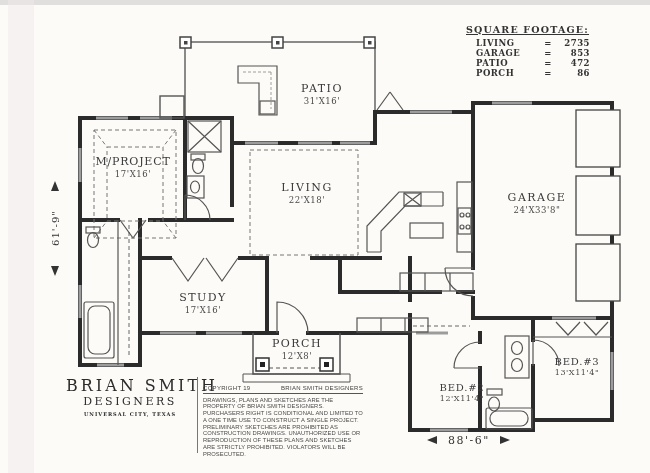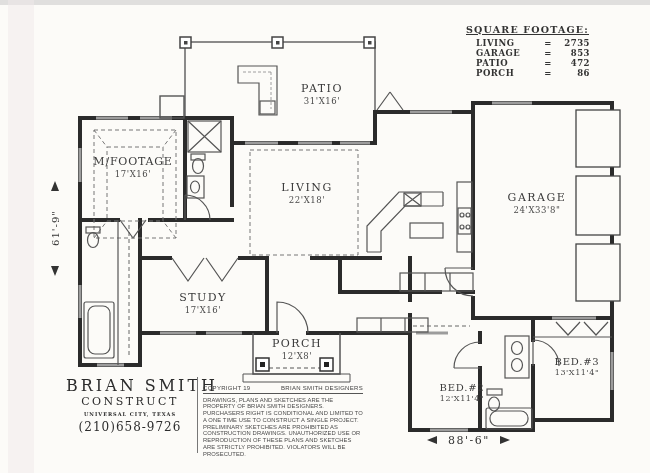--- a/index.html
+++ b/index.html
@@ -243,21 +243,21 @@
       <span class="eq">=</span>
       <span class="val">86</span>
     </div>
   </div>
 
   <div class="room-label" style="left:322px;top:94px;">
     <span class="rname">PATIO</span>
     <span class="rsize">31'X16'</span>
   </div>
   <div class="room-label" style="left:133px;top:167px;">
-    <span class="rname" style="letter-spacing:.8px;">M/FOOTAGE</span>
+    <span class="rname" style="letter-spacing:.8px;">M/PROJECT</span>
     <span class="rsize">17'X16'</span>
   </div>
   <div class="room-label" style="left:307px;top:193px;">
     <span class="rname">LIVING</span>
     <span class="rsize">22'X18'</span>
   </div>
   <div class="room-label" style="left:537px;top:203px;">
     <span class="rname">GARAGE</span>
     <span class="rsize">24'X33'8"</span>
   </div>
@@ -276,23 +276,22 @@
   <div class="room-label small" style="left:577px;top:366px;">
     <span class="rname">BED.#3</span>
     <span class="rsize">13'X11'4"</span>
   </div>
 
   <div class="dim-v">61'-9"</div>
   <div class="dim-h">88'-6"</div>
 
   <div class="tblock">
     <div class="tb-name">BRIAN SMITH</div>
-    <div class="tb-sub">CONSTRUCT</div>
+    <div class="tb-sub">DESIGNERS</div>
     <div class="tb-city">UNIVERSAL CITY, TEXAS</div>
-    <div class="tb-phone">(210)658-9726</div>
   </div>
   <div class="tb-divider"></div>
 
   <div class="cblock">
     <div class="c-head">
       <span>COPYRIGHT 19</span>
       <span>BRIAN SMITH DESIGNERS</span>
     </div>
     <div class="c-body">DRAWINGS, PLANS AND SKETCHES ARE THE PROPERTY OF BRIAN SMITH DESIGNERS.  PURCHASERS RIGHT IS CONDITIONAL AND LIMITED TO A ONE TIME USE TO CONSTRUCT A SINGLE PROJECT.  PRELIMINARY SKETCHES ARE PROHIBITED AS CONSTRUCTION DRAWINGS.  UNAUTHORIZED USE OR REPRODUCTION OF THESE PLANS AND SKETCHES ARE STRICTLY PROHIBITED.  VIOLATORS WILL BE PROSECUTED.</div>
   </div>

